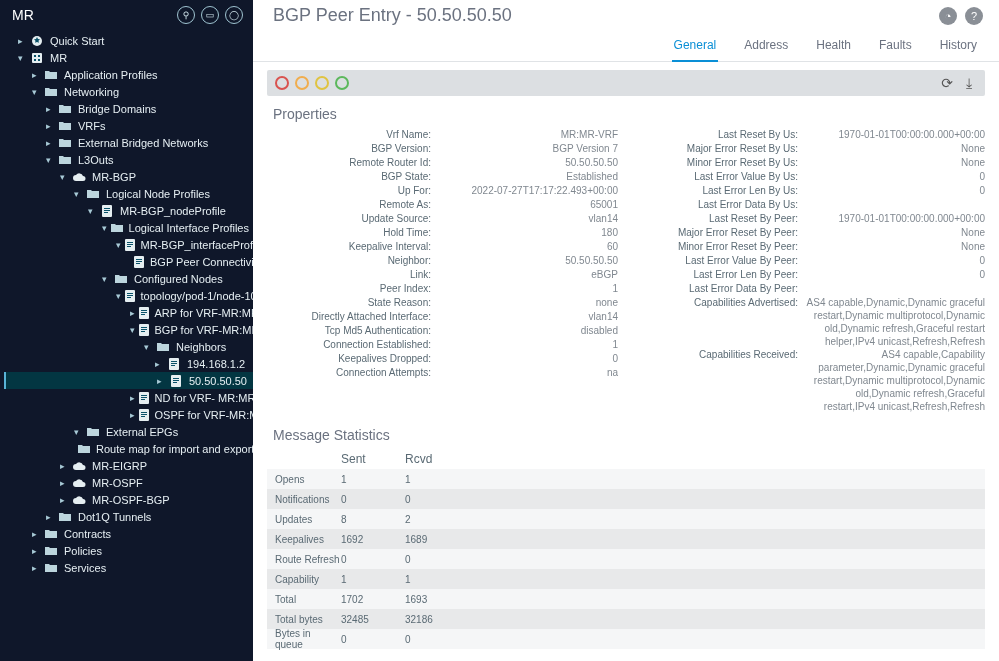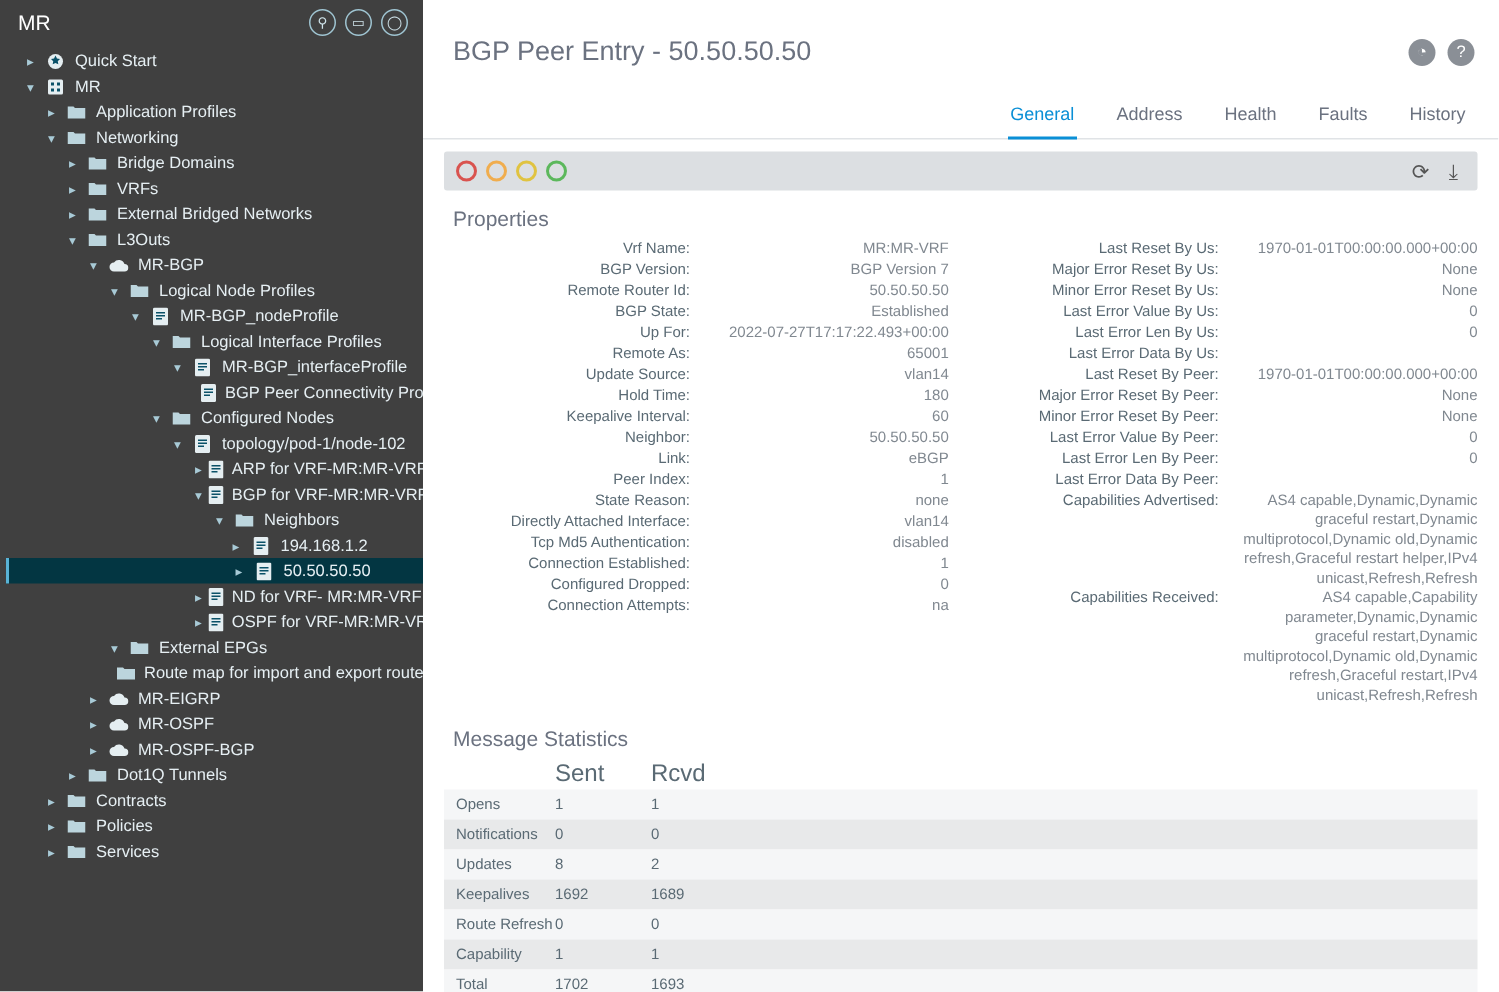--- a/index.html
+++ b/index.html
@@ -1,64 +1,64 @@
 <!DOCTYPE html>
 <html><head>
 <meta charset="utf-8">
 <style>
 * { margin: 0; padding: 0; box-sizing: border-box; }
 html, body { width: 999px; height: 661px; overflow: hidden; font-family: Arial, Helvetica, sans-serif; font-size: 12px; background: #fff; }
 .app { display: flex; width: 100%; height: 100%; }
 
 
-.sidebar { width: 282px; background: #404040; color: #cfe3ea; height: 100%; overflow-y: auto; overflow-x: hidden; }
+.sidebar { width: 253px; background: #0f172a; color: #cfe3ea; height: 100%; overflow-y: auto; overflow-x: hidden; }
 .sidebar-header { display:flex; align-items:center; justify-content:space-between; padding: 6px 10px 6px 12px; color:#fff; font-size:14px; }
 .sidebar-header .icons { display:flex; gap:6px; }
 .iconcircle { width:18px; height:18px; border:1px solid #9fc4d1; border-radius:50%; display:flex; align-items:center; justify-content:center; font-size:9px; color:#cfe3ea; cursor:pointer; }
 .tree { list-style: none; padding: 2px 0 20px 4px; }
 .tree-row { display:flex; align-items:center; height:17px; padding: 0 6px; white-space:nowrap; overflow:hidden; text-overflow:ellipsis; cursor:pointer; }
 .tree-row.selected { background:#033642; border-left:2px solid #59b3d6; }
 .indent-1{padding-left:14px}.indent-2{padding-left:28px}.indent-3{padding-left:42px}
 .indent-4{padding-left:56px}.indent-5{padding-left:70px}.indent-6{padding-left:84px}
 .indent-7{padding-left:98px}.indent-8{padding-left:112px}.indent-9{padding-left:126px}
 .indent-10{padding-left:140px}.indent-11{padding-left:151px}
 .chev { width:8px; display:inline-block; margin-right:4px; font-size:9px; color:#a8cad6; }
 .node-ico { width:14px; height:12px; margin-right:6px; display:inline-flex; align-items:center; justify-content:center; }
 .node-ico svg { display:block; }
 .lbl { font-size:11px; color:#e6eff3; }
 
 
 .main { flex:1; display:flex; flex-direction:column; background:#fff; }
-.titlebar { display:flex; align-items:center; justify-content:space-between; padding:24px 16px 2px 20px; }
+.titlebar { display:flex; align-items:center; justify-content:space-between; padding:5px 16px 2px 20px; }
 .titlebar .title { font-size:18px; color:#6b7280; font-weight:400; }
 .titlebar .righticons { display:flex; gap:8px; }
 .bookmark, .help { width:18px; height:18px; border-radius:50%; background:#8a8f96; color:#fff; display:flex; align-items:center; justify-content:center; font-size:11px; cursor:pointer; }
 
 .tabs { display:flex; justify-content:flex-end; gap:24px; padding:6px 20px 0 20px; border-bottom:1px solid #e0e3e6; }
-.tab { font-size:12px; color:#6b7280; padding:4px 2px 8px 2px; cursor:pointer;margin-top:12px; }
+.tab { font-size:12px; color:#6b7280; padding:4px 2px 8px 2px; cursor:pointer; }
 .tab.active { color:#0a8fd6; border-bottom:2px solid #0a8fd6; margin-bottom:-1px; }
 
 .toolbar { margin:8px 14px 6px 14px; height:26px; background:#dcdfe2; border-radius:2px; display:flex; align-items:center; justify-content:space-between; padding:0 8px; }
 .tool-left, .tool-right { display:flex; gap:6px; }
 .toolcircle { width:14px; height:14px; border-radius:50%; border:2px solid; cursor:pointer; display:inline-block; }
 .tb-red{border-color:#d9534f}.tb-orange{border-color:#f0ad4e}.tb-yellow{border-color:#e0c341}.tb-green{border-color:#5cb85c}
 .refresh-ico { width:16px;height:16px; display:flex;align-items:center;justify-content:center; cursor:pointer; color:#555; font-size:14px; }
 
 .scroll { flex:1; overflow-y:auto; padding:0 14px 32px 14px; }
 .section-title { font-size:14px; color:#6b7280; margin:4px 0 6px 6px; }
 
 .propgrid { display:flex; gap:16px; }
 .propcol { flex:1; }
 .proprow { display:flex; align-items:flex-start; min-height:14px; padding:0 0; }
 .propkey { width:170px; text-align:right; font-size:10px; color:#5a6a74; padding-right:6px; line-height:13px; }
 .propval { font-size:10px; color:#808890; line-height:13px; flex:1; word-break:break-word;text-align:right; }
 
 .stats { margin-top:14px; }
 .stat-head, .stat-row { display:flex; align-items:center; font-size:10px; height:20px; }
-.stat-head { font-size:16px; color:#333; font-weight:500; }
+.stat-head { font-size:12px; color:#333; font-weight:500; }
 .stat-row:nth-child(odd) { background:#f5f6f7; }
 .stat-row:nth-child(even) { background:#e8e9ea; }
 .stat-name { width:74px; padding-left:8px; color:#5a6a74; }
 .stat-col { width:64px; color:#5a6a74; }
 
 
 .scroll::-webkit-scrollbar, .sidebar::-webkit-scrollbar { width:8px; }
 .scroll::-webkit-scrollbar-thumb, .sidebar::-webkit-scrollbar-thumb { background:#c9ccce; border-radius:4px; }
 </style>
 </head>
@@ -493,21 +493,21 @@
             </div>
             <div class="proprow">
               <div class="propkey">Tcp Md5 Authentication:</div>
               <div class="propval">disabled</div>
             </div>
             <div class="proprow">
               <div class="propkey">Connection Established:</div>
               <div class="propval">1</div>
             </div>
             <div class="proprow">
-              <div class="propkey">Configured Dropped:</div>
+              <div class="propkey">Keepalives Dropped:</div>
               <div class="propval">0</div>
             </div>
             <div class="proprow">
               <div class="propkey">Connection Attempts:</div>
               <div class="propval">na</div>
             </div>
           </div>
         <div class="propcol" id="props-right">
             <div class="proprow">
               <div class="propkey">Last Reset By Us:</div>

